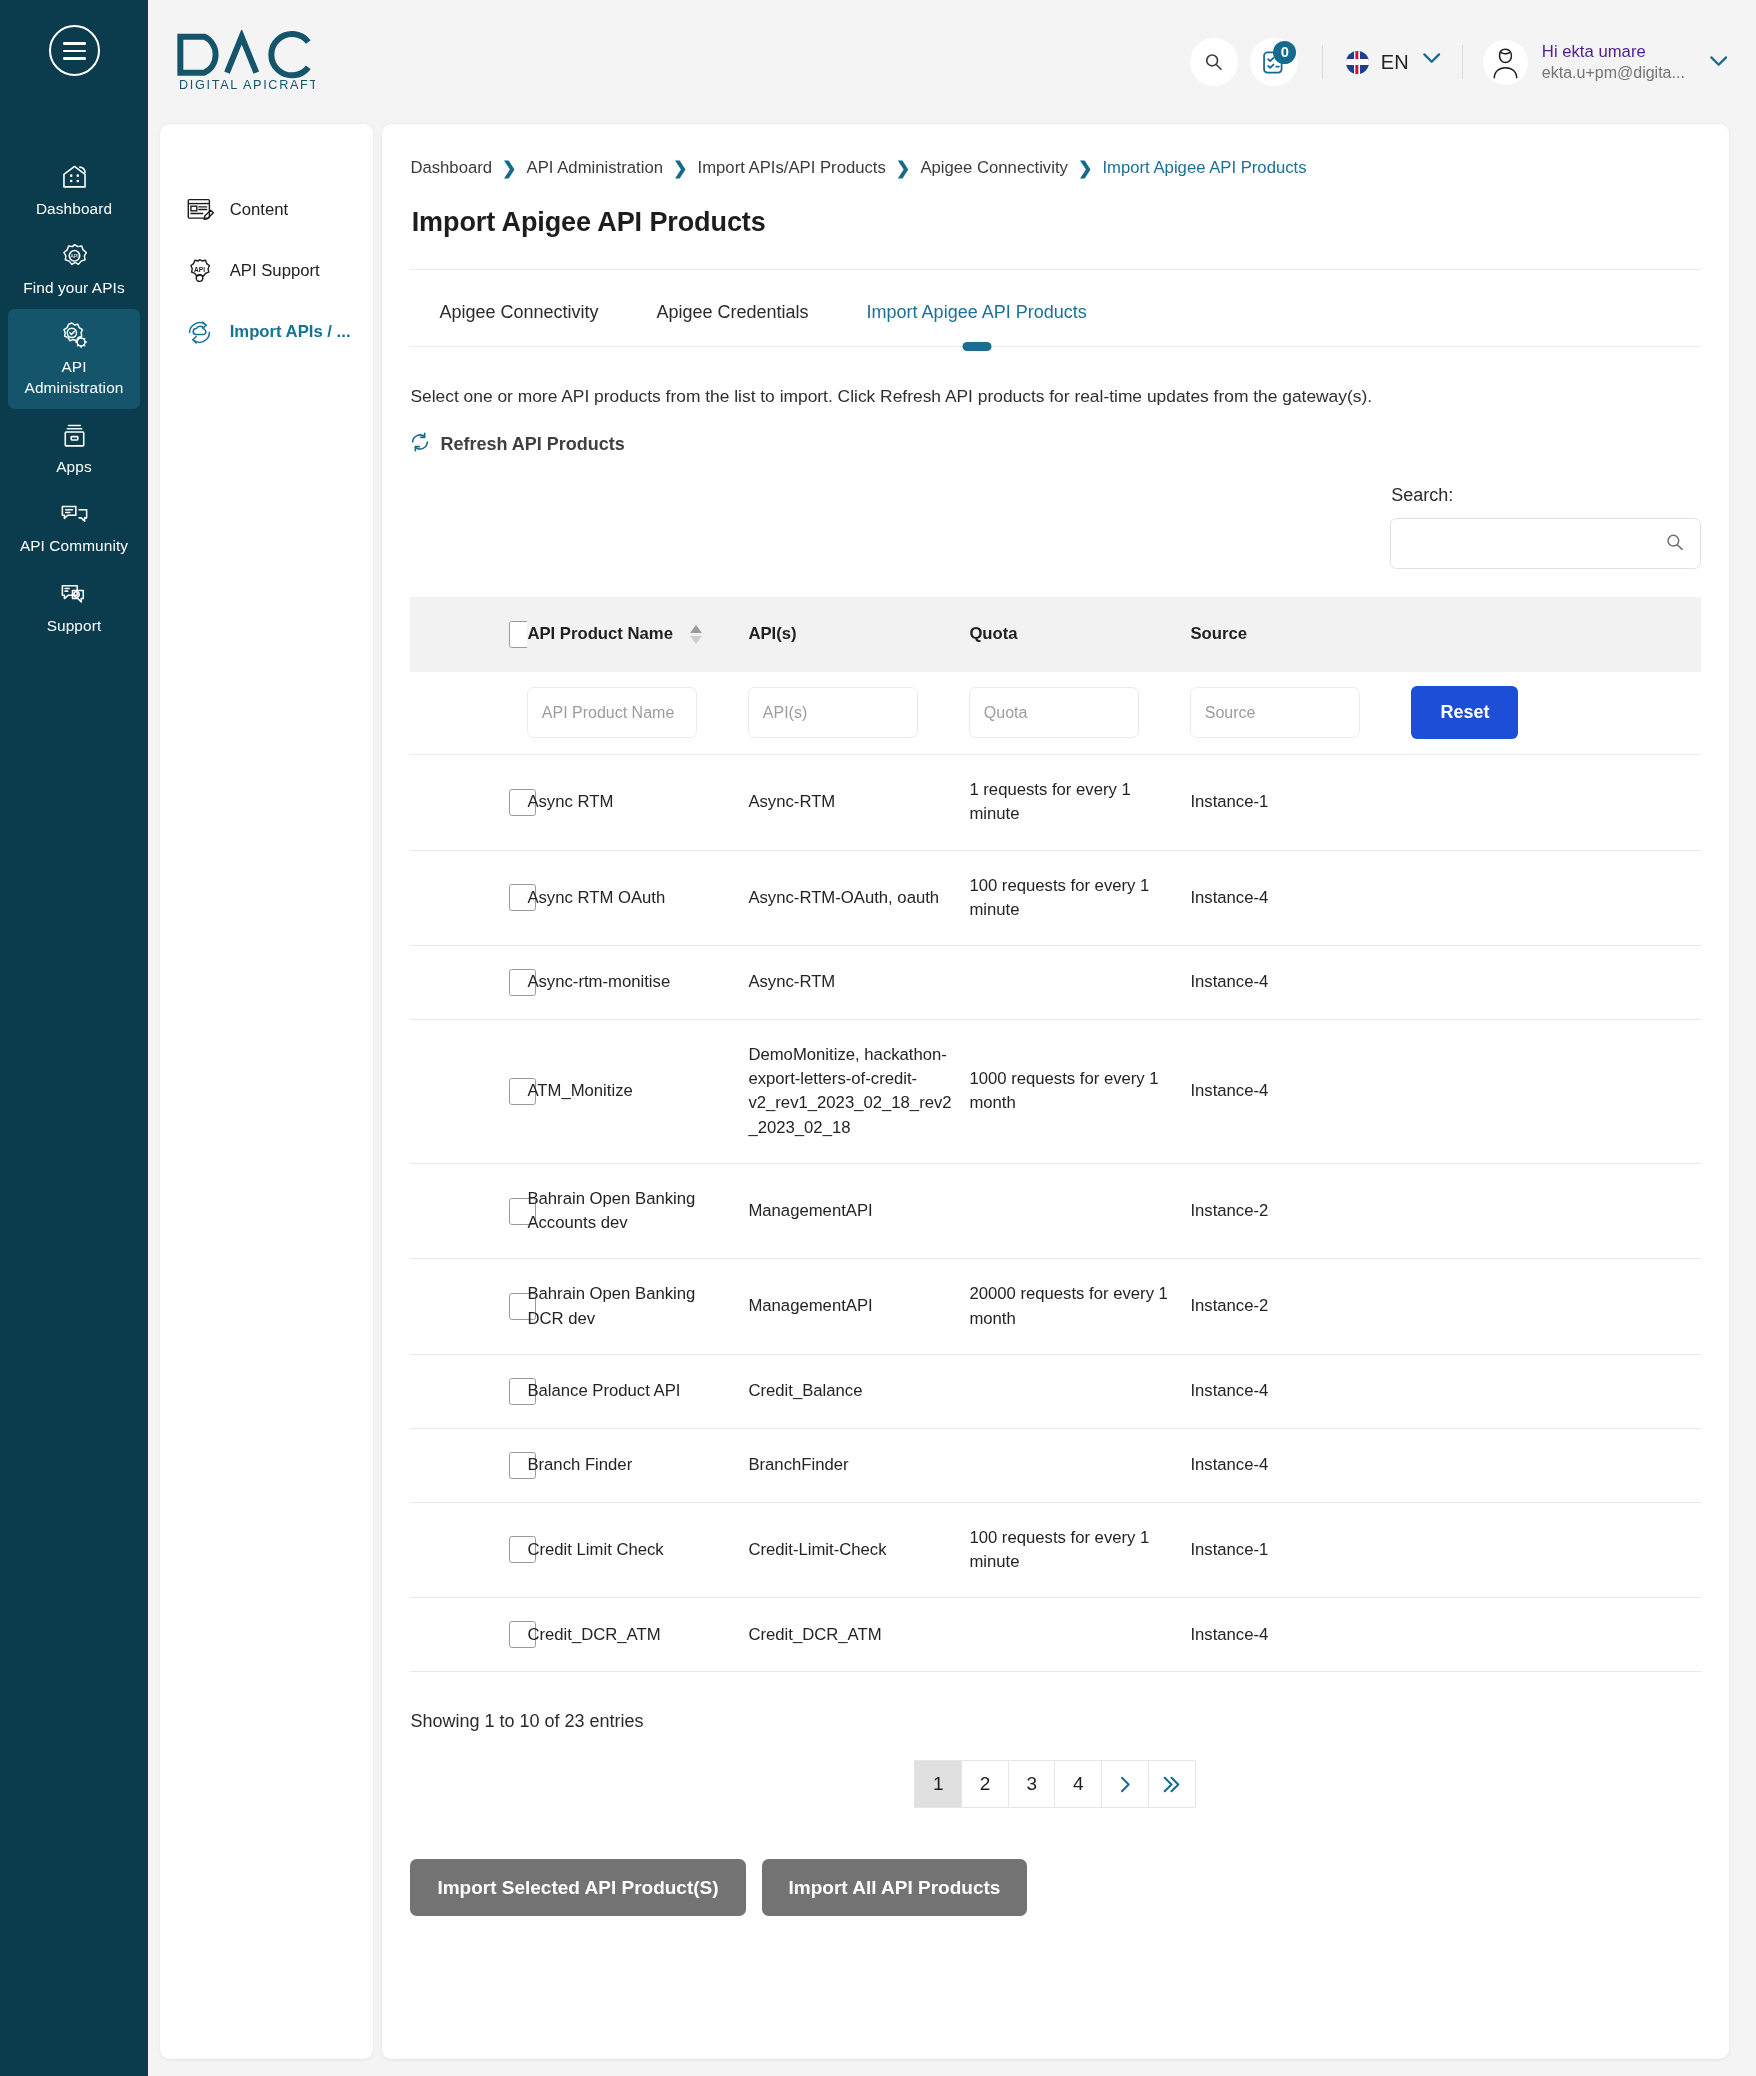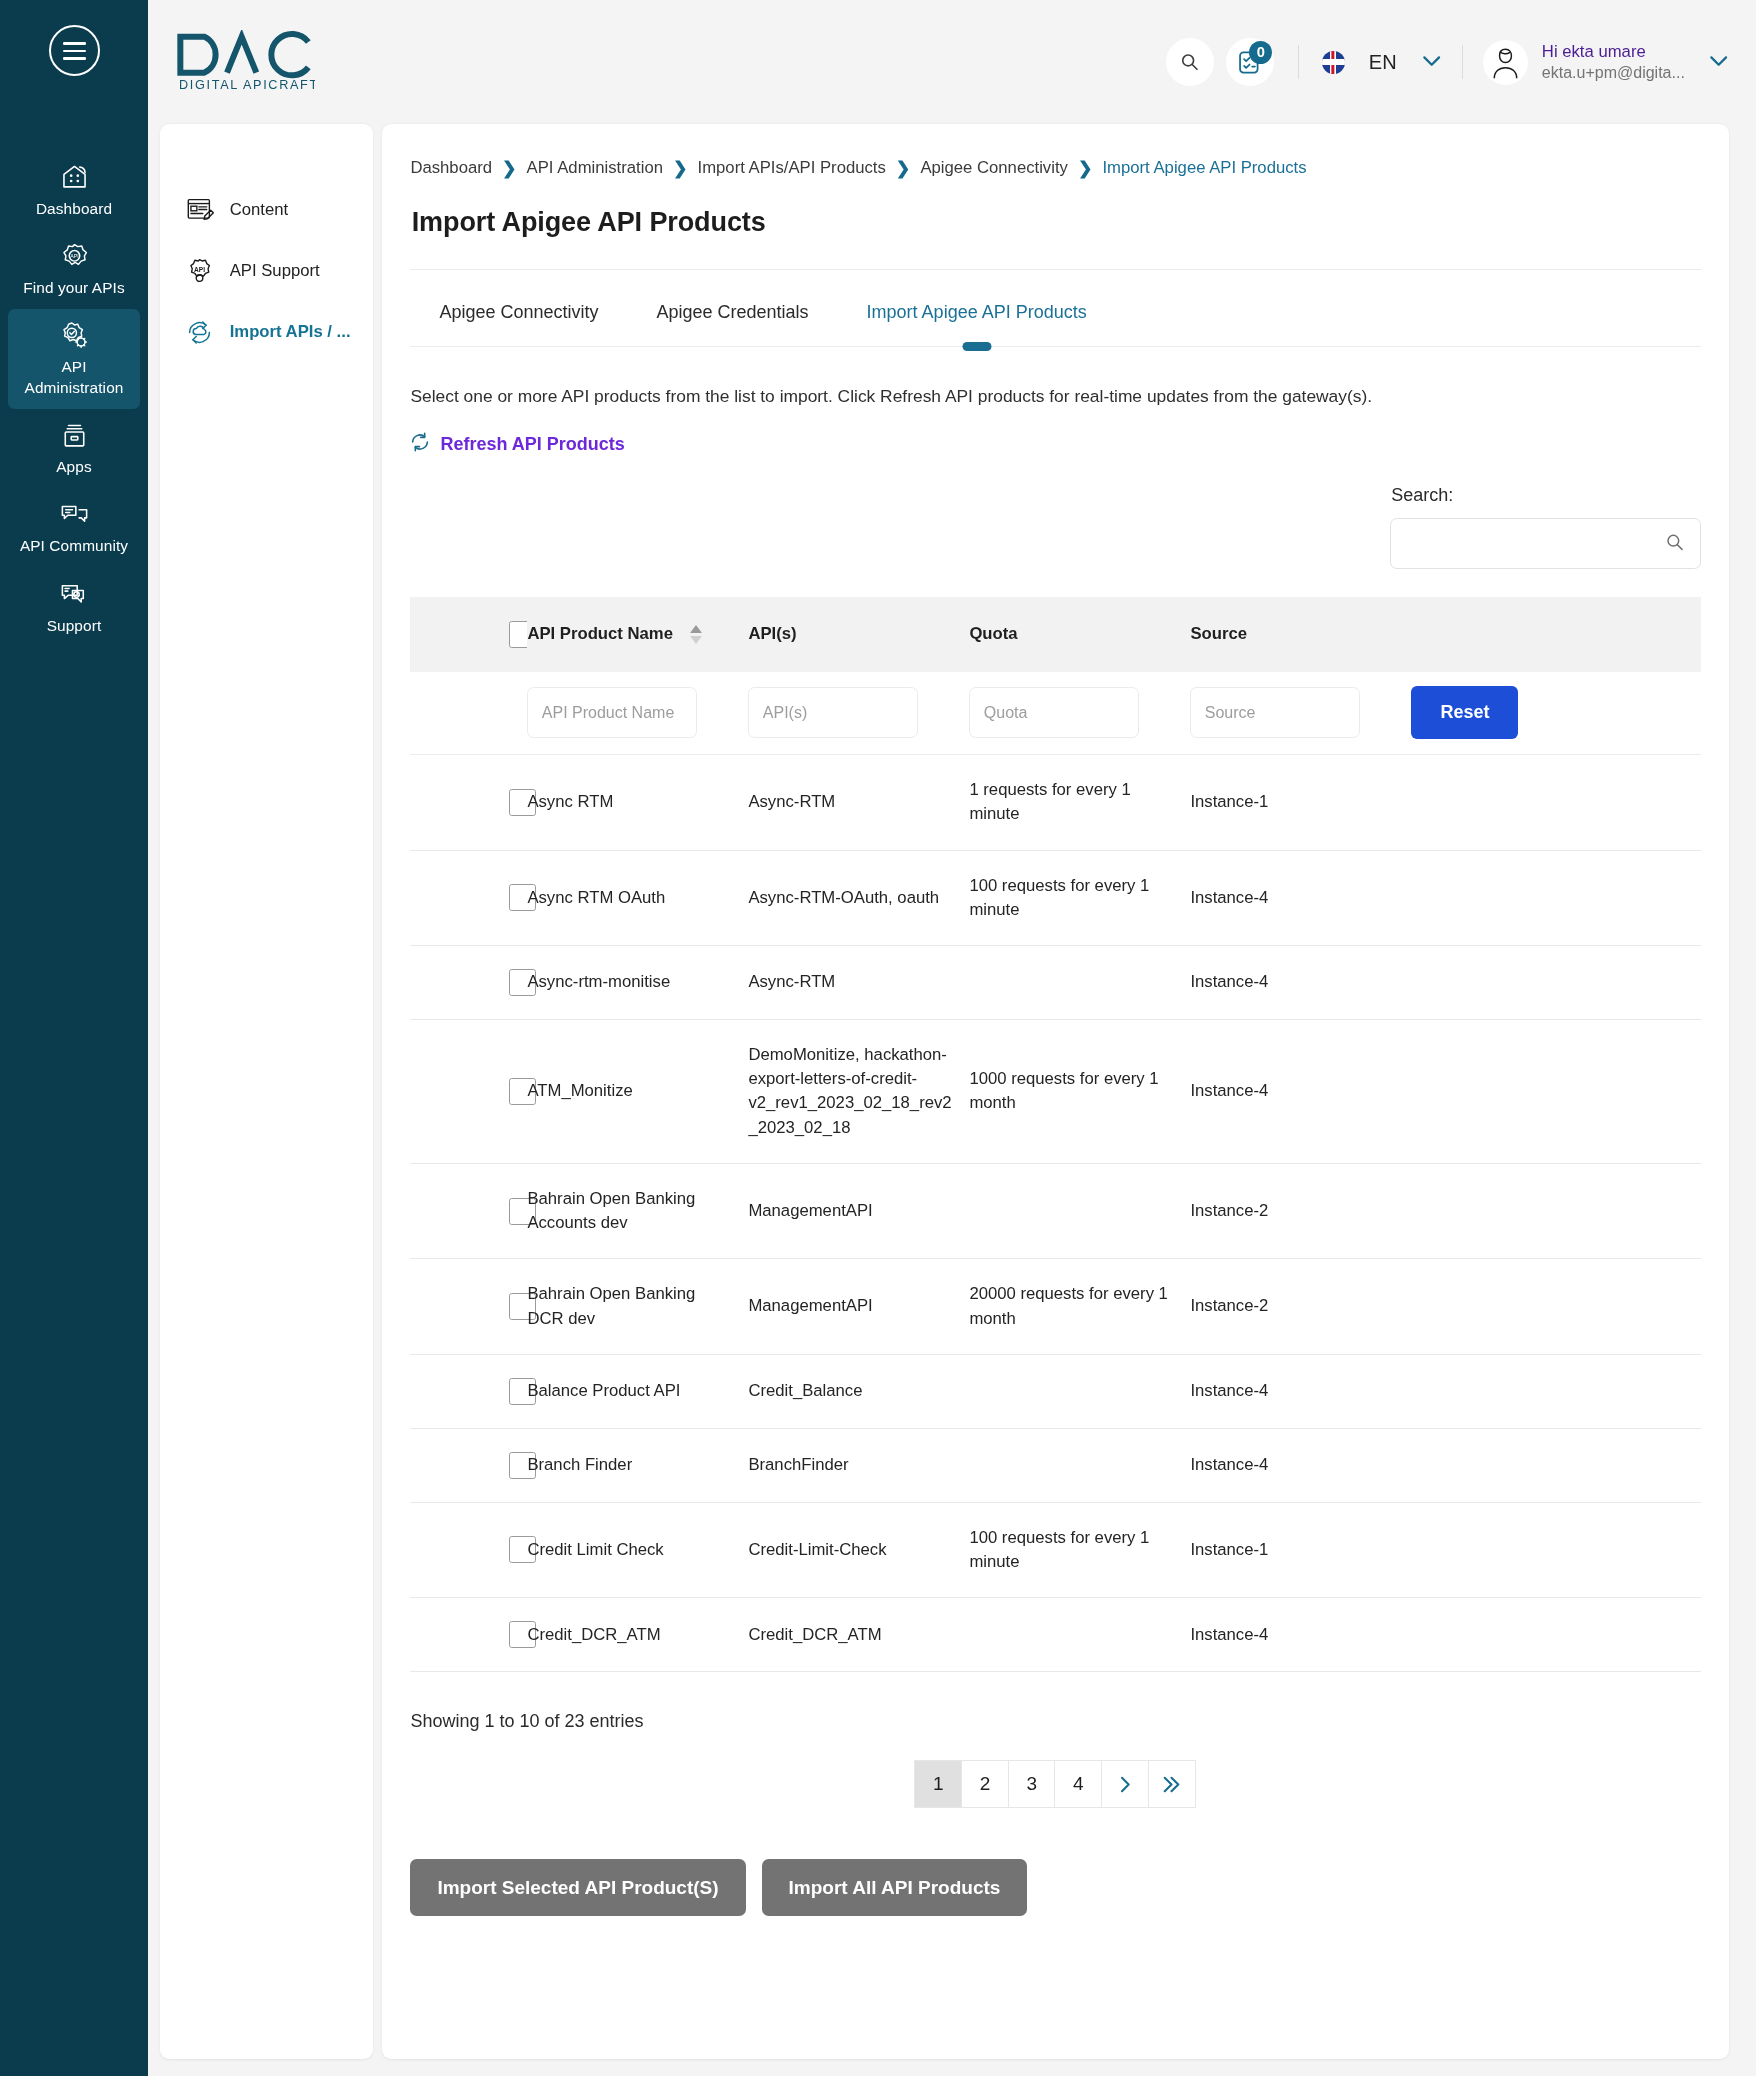--- a/index.html
+++ b/index.html
@@ -61,21 +61,21 @@
   .logo-dac { display:block; }
   .topbar-spacer { flex: 1; }
   .circle-btn {
     width: 48px; height: 48px; border-radius: 50%;
     background: #ffffff;
     display:flex; align-items:center; justify-content:center;
     cursor: pointer;
     margin-left: 12px;
   }
   .lang-box {
-    display:flex; align-items:center; gap: 24px;
+    display:flex; align-items:flex-start; gap: 12px;
     border-left: 1.3px solid #dcdcdc;
     border-right: 1.3px solid #dcdcdc;
     padding: 5.3px 20px 5.3px 23px;
     margin-left: 24px;
     cursor:pointer;
   }
   .flag {
     width: 23px; height: 23px; border-radius: 50%;
     background: #1c3f94; position: relative; overflow: hidden; flex: none;
   }
@@ -155,21 +155,21 @@
   }
   .tab.active { color:#1a7096; }
   .tab.active::after {
     content:""; position:absolute; left: 50%; transform: translateX(-50%);
     bottom: -4.7px; width: 29px; height: 8.7px; background:#1a6e92; border-radius: 4.7px;
   }
 
   .desc { font-size: 17.4px; color:#2f2f2f; margin-top: 37px; line-height:1.4; }
   .refresh {
     display:inline-flex; align-items:center; gap: 10px;
-    color:#6d28d9; font-size: 18px; font-weight: bold; margin-top: 24px; cursor:pointer;
+    color:#404040; font-size: 18px; font-weight: bold; margin-top: 24px; cursor:pointer;
   }
 
   
   .search-row { display:flex; justify-content:flex-end; margin-top: 28px; }
   .search-block { display:flex; flex-direction:column; align-items:flex-start; }
   .search-label { font-size:18px; color:#2b2b2b; margin-bottom: 11.4px; margin-left: 1.3px;}
   .search-field {
     width: 311px; height: 51px; border: 1.3px solid #e2e2e2; border-radius: 6.7px;
     display:flex; align-items:center; padding: 0 14.7px; background:#fff;
   }

